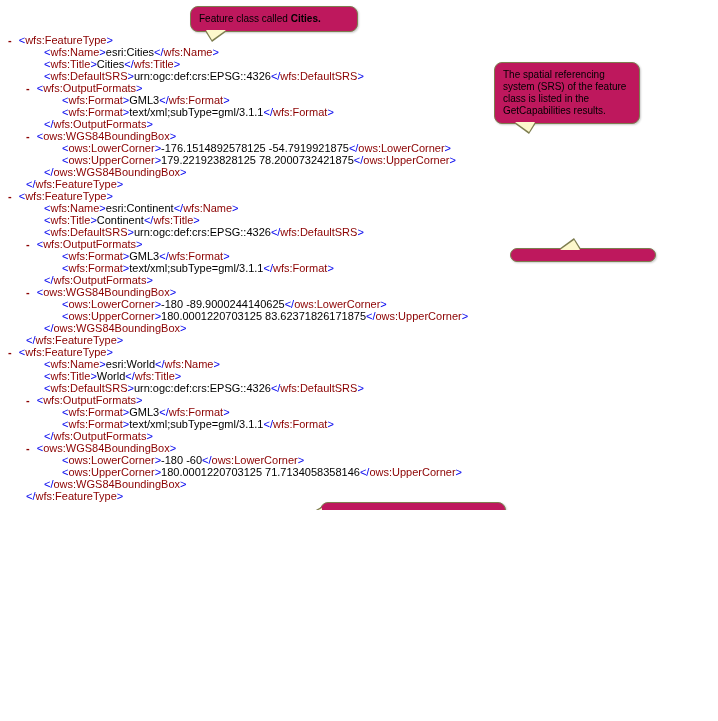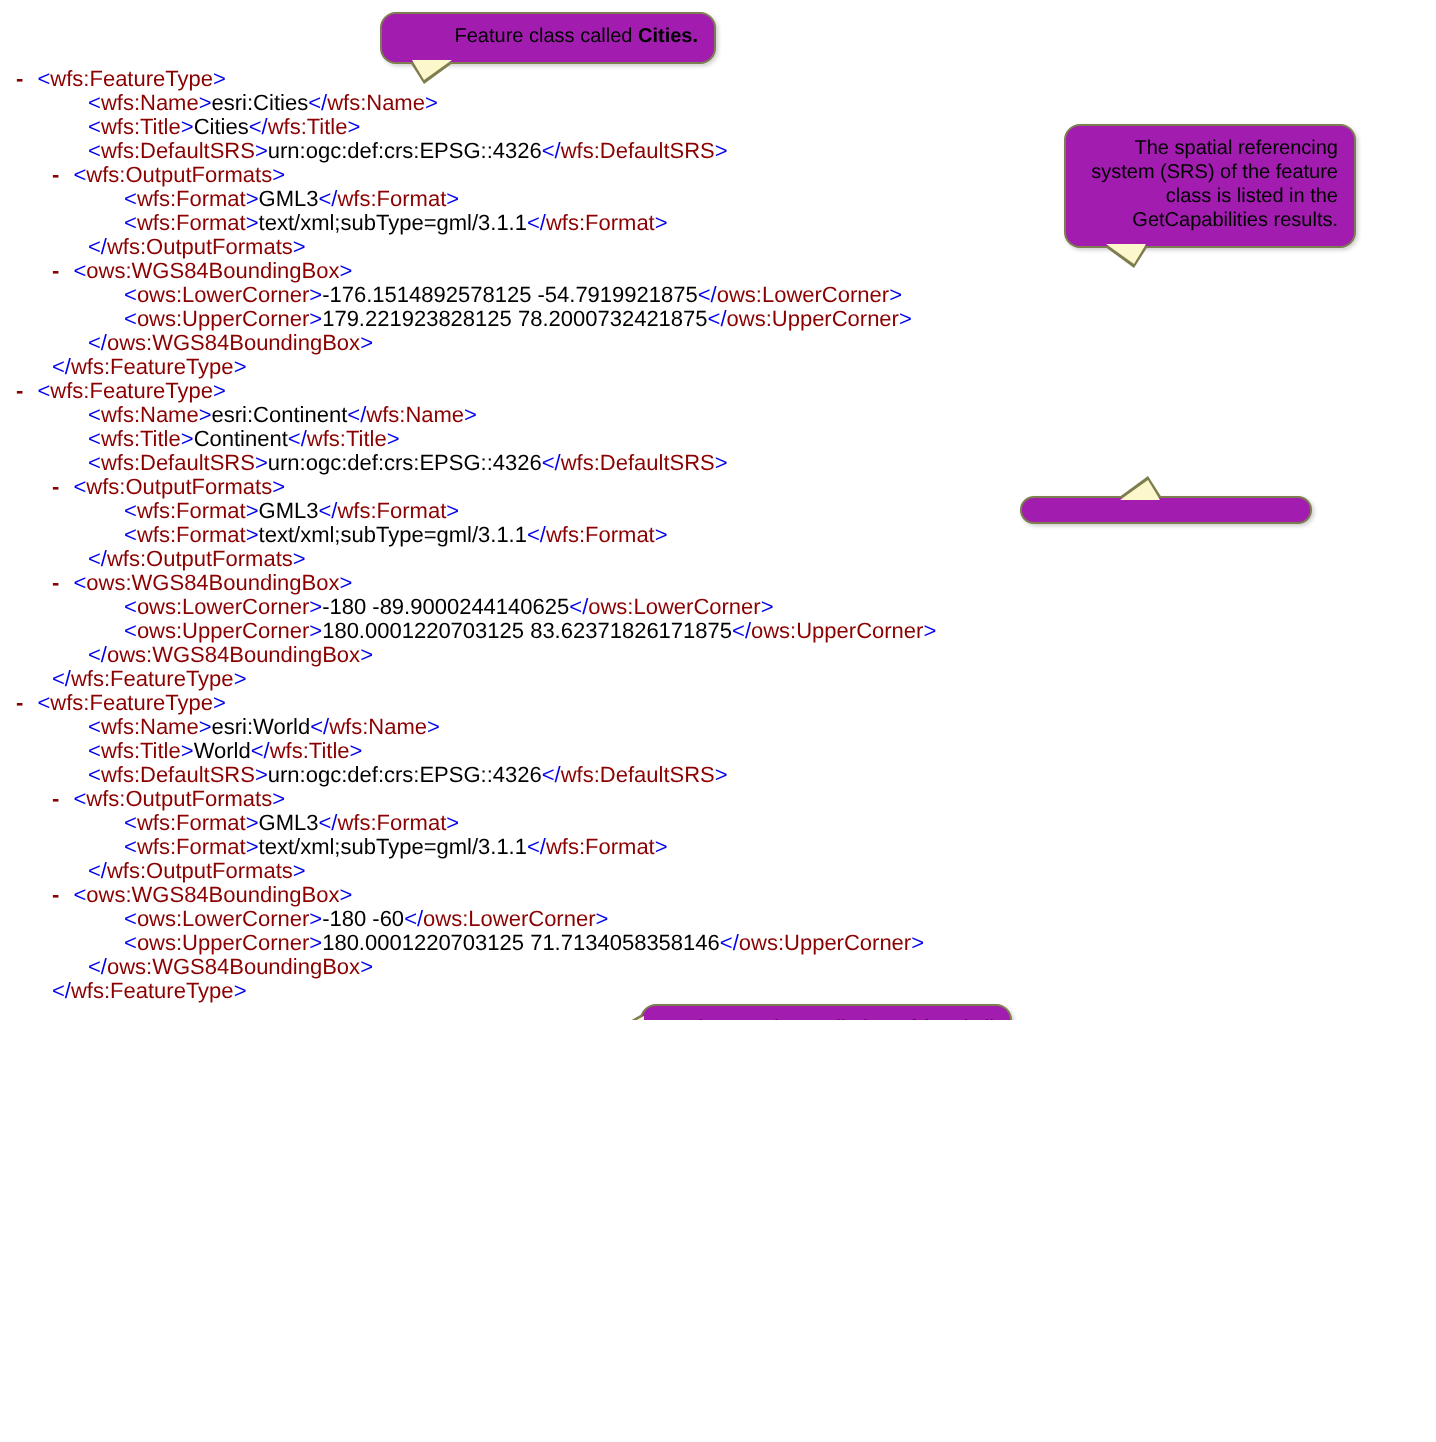--- a/index.html
+++ b/index.html
@@ -14,45 +14,45 @@
 .line { white-space: pre; }
 .tag { color: #0000ee; }
 .attr { color: #8b0000; }
 .text { color: #000; font-weight: normal; }
 .dash { color: #8b0000; font-weight: bold; margin-right: 4px;}
 .indent1 { margin-left: 18px; }
 .indent2 { margin-left: 36px; }
 .indent3 { margin-left: 54px; }
 .callout {
   position: absolute;
-  background: #a21caf;
+  background: #be185d;
   border: 1px solid #7d7d4f;
   border-radius: 8px;
   padding: 6px 8px;
   font-size: 10px;
-  text-align: right;
+  text-align: left;
   line-height: 1.2;
   box-shadow: 1px 1px 2px rgba(0,0,0,0.2);
 }
 .callout1 { left: 190px; top: 6px; width: 150px; }
 .callout1 .tail {
   position: absolute; bottom: -9px; left: 15px;
   width: 0; height: 0;
   border-left: 6px solid transparent;
   border-right: 14px solid transparent;
   border-top: 10px solid #fdf8cc;
 }
 .callout1 .tailb {
   position: absolute; bottom: -11px; left: 14px;
   width: 0; height: 0;
   border-left: 7px solid transparent;
   border-right: 15px solid transparent;
   border-top: 11px solid #7d7d4f;
 }
-.callout2 { left: 532px; top: 62px; width: 128px; }
+.callout2 { left: 494px; top: 62px; width: 128px; }
 .callout2 .tail {
   position: absolute; bottom: -9px; left: 20px;
   width: 0; height: 0;
   border-left: 14px solid transparent;
   border-right: 6px solid transparent;
   border-top: 10px solid #fdf8cc;
 }
 .callout2 .tailb {
   position: absolute; bottom: -11px; left: 19px;
   width: 0; height: 0;

